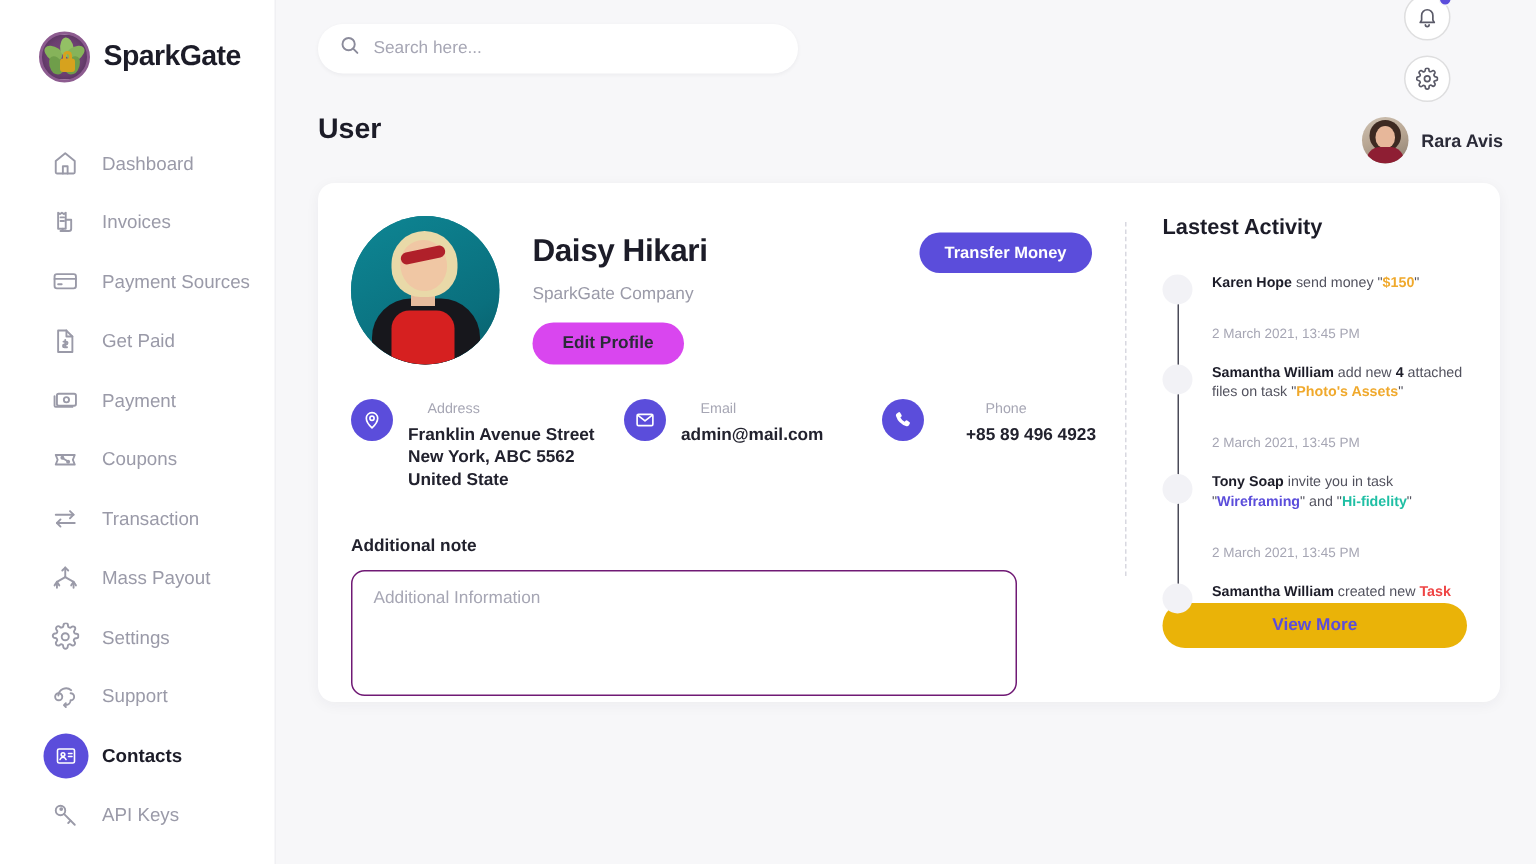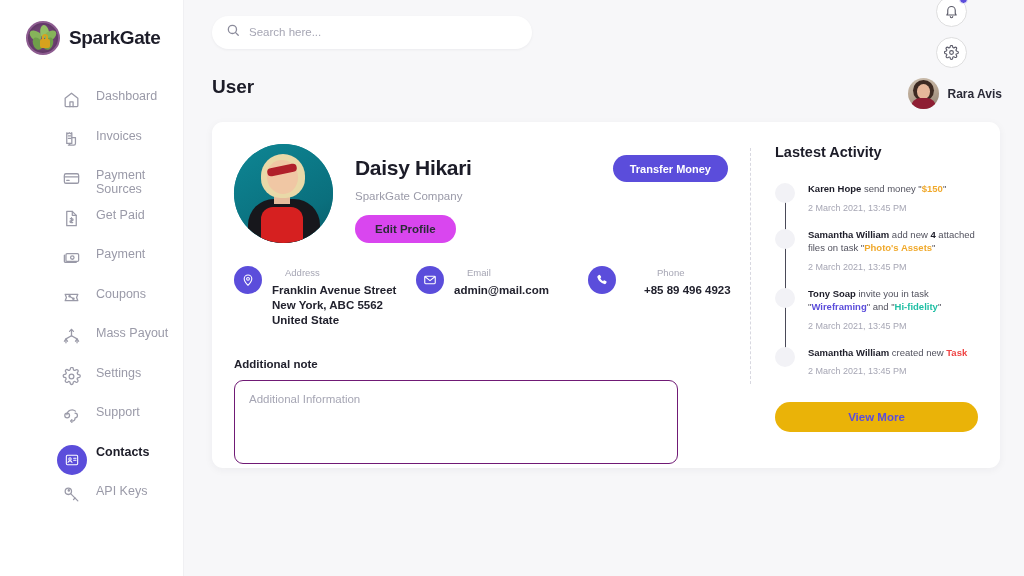--- a/index.html
+++ b/index.html
@@ -40,24 +40,23 @@
   }
   .lock-shackle {
     position: absolute; left: 14px; bottom: 13px;
     width: 6px; height: 6px; border: 2px solid #d6a21e;
     border-bottom: none; border-radius: 4px 4px 0 0;
   }
   .brand-name { font-size: 19px; font-weight: bold; color: #1c1c28; letter-spacing: -0.4px; }
 
   .nav { margin-top: 34px; display: flex; flex-direction: column; }
   .nav-item {
-    display: flex; gap: 14px;
+    display: flex; align-items: center; gap: 14px;
     height: 39.5px; padding-left: 33px; cursor: pointer;
     text-decoration: none;
-    margin-left: 28px;
   }
   .nav-ico {
     width: 21px; height: 21px; flex: 0 0 21px;
     display: flex; align-items: center; justify-content: center;
     color: #9a9aa8;
   }
   .nav-ico svg { width: 19px; height: 19px; display: block; }
   .nav-label { font-size: 12.5px; color: #9a9aa8; }
   .nav-item.active .nav-label { color: #1c1c28; font-weight: bold; }
   .nav-item.active .nav-ico {
@@ -208,21 +207,21 @@
     width: 1px; background: #4a4a58;
   }
   .act-item { display: flex; gap: 13px; position: relative; margin-bottom: 15px; }
   .act-dot {
     width: 20px; height: 20px; flex: 0 0 20px; border-radius: 50%;
     background: #f2f2f6; position: relative; z-index: 2; margin-top: 1px;
   }
   .act-body { flex: 1; }
   .act-text { font-size: 9.5px; color: #52525e; line-height: 13.5px; }
   .act-text b { color: #1c1c28; font-weight: bold; }
-  .act-time { font-size: 9px; color: #a6a6b4; margin-top: 7px; }
+  .act-time { font-size: 9px; color: #a6a6b4; margin-top: 21px; }
   .hl-amber { color: #f0a92c; font-weight: bold; }
   .hl-purple { color: #5b4ddb; font-weight: bold; }
   .hl-teal { color: #1fbfa4; font-weight: bold; }
   .hl-red { color: #ef4444; font-weight: bold; }
   .view-more {
     position: absolute; left: 24px; right: 22px; top: 280px;
     height: 30px; border: 0; border-radius: 15px;
     background: #eab308; color: #5b4ddb; font-size: 11.5px; font-weight: bold;
     font-family: "Liberation Sans", sans-serif; cursor: pointer;
   }
@@ -298,20 +297,31 @@
         <a class="nav-item">
           <span class="nav-ico">
             <svg viewBox="0 0 24 24" fill="none" stroke="currentColor" stroke-width="1.6" stroke-linecap="round" stroke-linejoin="round">
               <path d="M4 8h16l-1.6 4 1.6 4H4l1.6-4z"></path>
               <path d="M9.5 10.5l5 3"></path>
               <circle cx="9.6" cy="10.4" r=".9"></circle>
               <circle cx="14.4" cy="13.6" r=".9"></circle>
             </svg>
           </span>
           <span class="nav-label">Coupons</span>
+        </a>
+        <a class="nav-item">
+          <span class="nav-ico">
+            <svg viewBox="0 0 24 24" fill="none" stroke="currentColor" stroke-width="1.6" stroke-linecap="round" stroke-linejoin="round">
+              <path d="M4 9h15"></path>
+              <path d="M16 6l3 3-3 3"></path>
+              <path d="M20 16H5"></path>
+              <path d="M8 13l-3 3 3 3"></path>
+            </svg>
+          </span>
+          <span class="nav-label">Transaction</span>
         </a>
         <a class="nav-item">
           <span class="nav-ico">
             <svg viewBox="0 0 24 24" fill="none" stroke="currentColor" stroke-width="1.6" stroke-linecap="round" stroke-linejoin="round">
               <path d="M12 3v8"></path>
               <path d="M9.5 5.5 12 3l2.5 2.5"></path>
               <path d="M12 11 5 15v5"></path>
               <path d="M12 11l7 4v5"></path>
               <path d="M3 18l2-3 2 3"></path>
               <path d="M17 18l2-3 2 3"></path>

